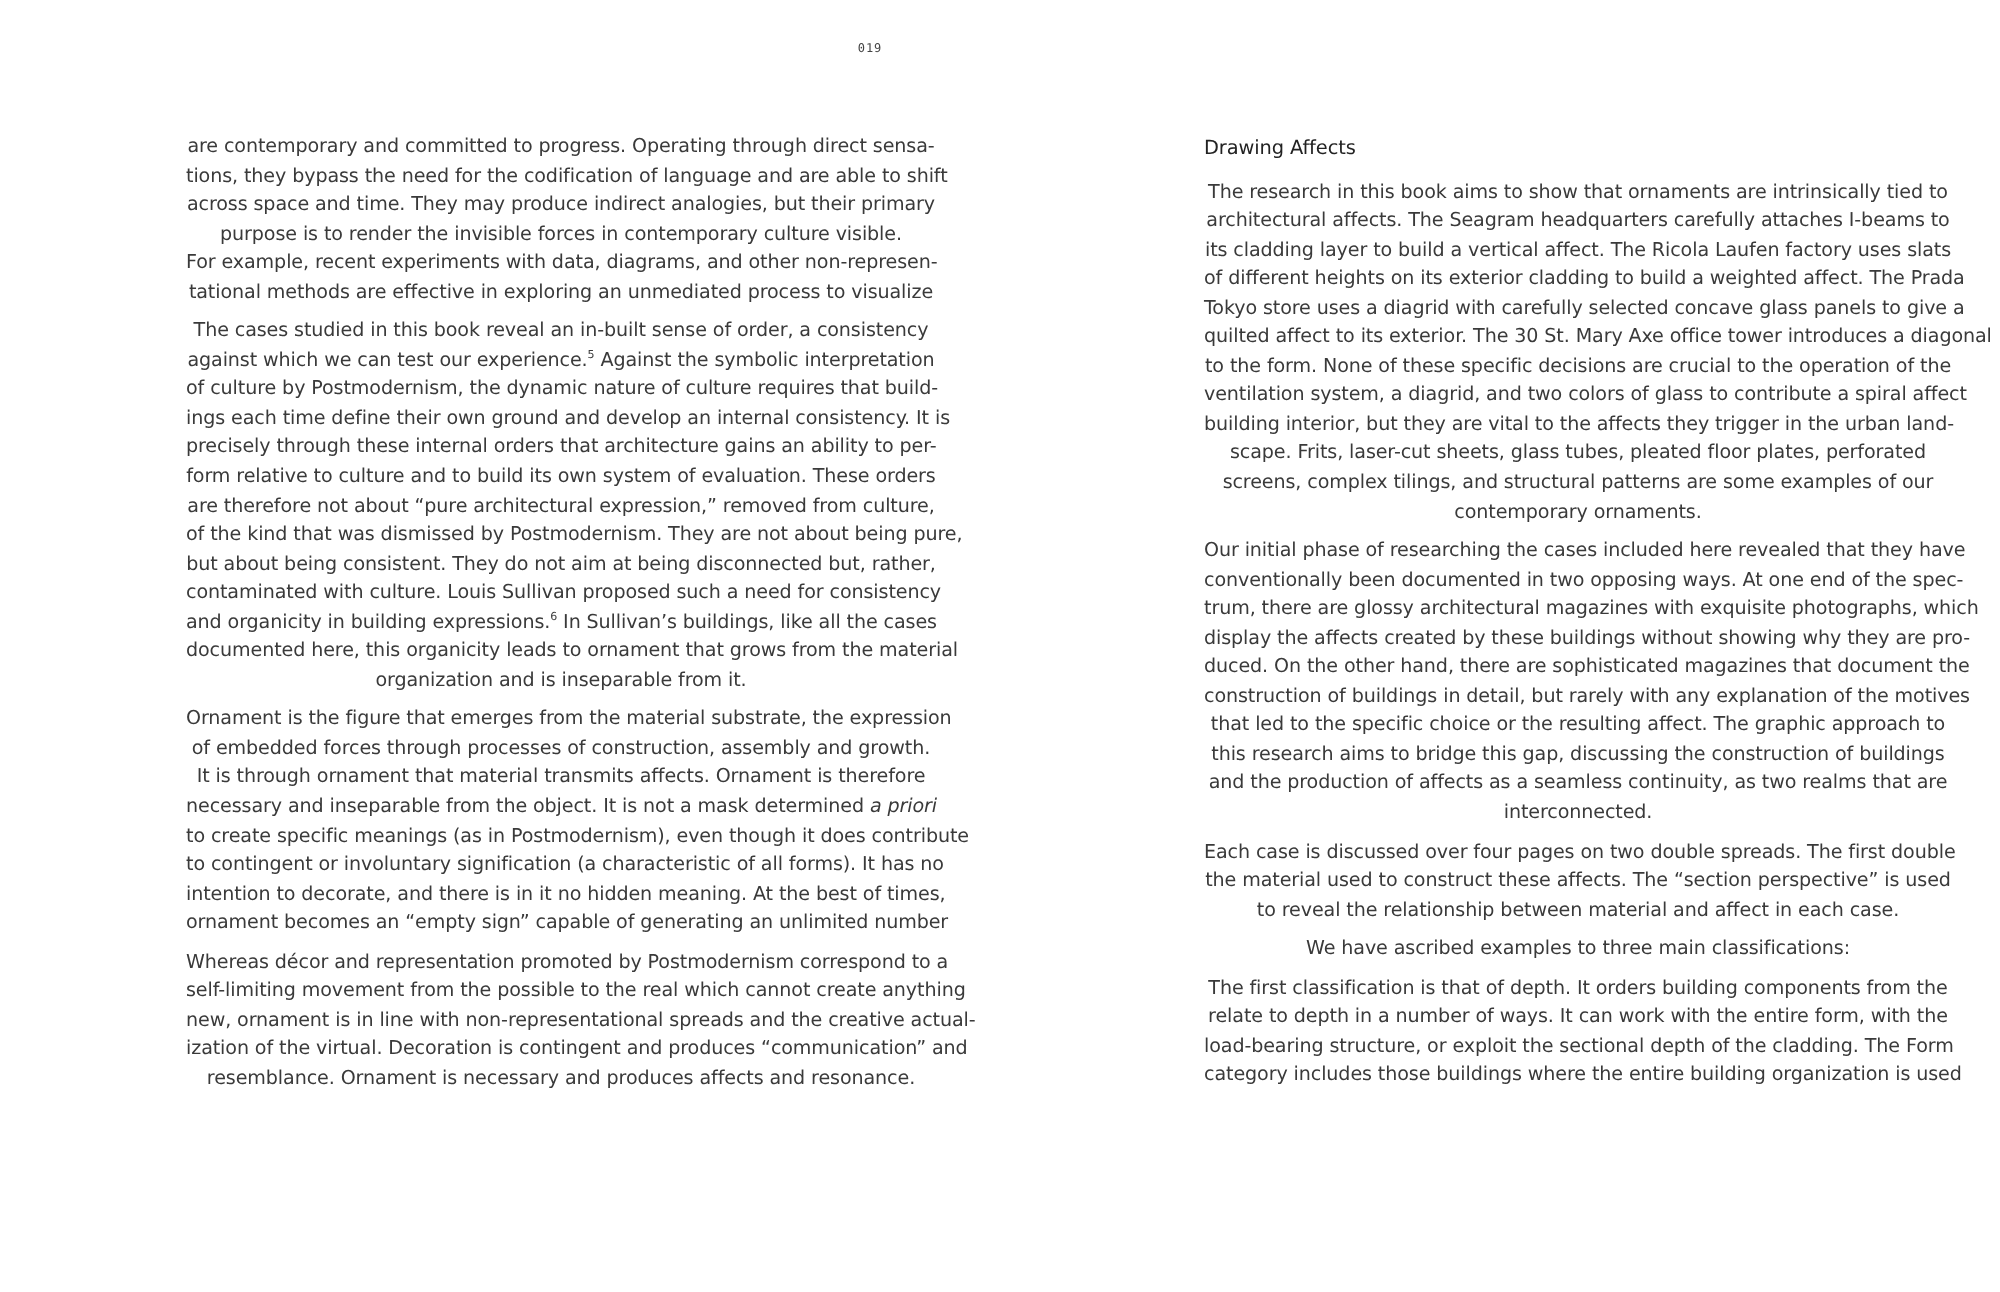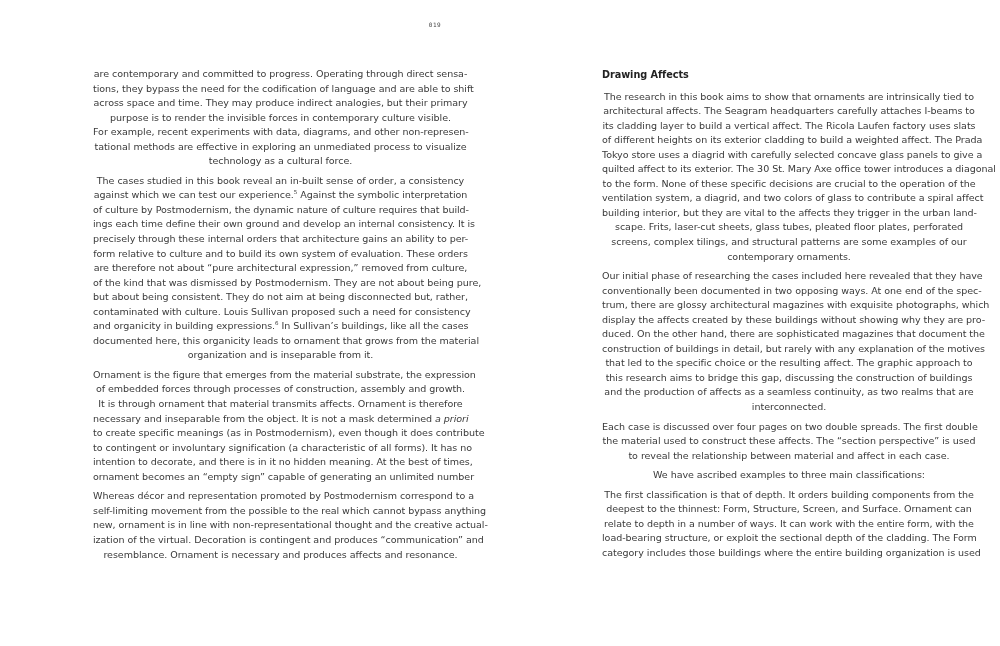--- a/index.html
+++ b/index.html
@@ -45,21 +45,21 @@
   .column p {
     margin: 0 0 5px 0;
     text-align: center;
     white-space: normal;
   }
   .line {
     display: block;
     white-space: nowrap;
   }
   .heading {
-    font-weight: bold;
+    font-weight: normal;
     color: #222;
     font-size: 9.7px;
     line-height: 14.5px;
     margin: 0 0 7px 0;
   }
   sup {
     font-size: 5.5px;
     line-height: 0;
     vertical-align: 4px;
   }
@@ -74,21 +74,20 @@
 
 <div class="column col-left">
 
   <p>
     <span class="line">are contemporary and committed to progress. Operating through direct sensa-</span>
     <span class="line">tions, they bypass the need for the codification of language and are able to shift</span>
     <span class="line">across space and time. They may produce indirect analogies, but their primary</span>
     <span class="line">purpose is to render the invisible forces in contemporary culture visible.</span>
     <span class="line">For example, recent experiments with data, diagrams, and other non-represen-</span>
     <span class="line">tational methods are effective in exploring an unmediated process to visualize</span>
-    <span class="line">technology as a cultural force.</span>
   </p>
 
   <p>
     <span class="line">The cases studied in this book reveal an in-built sense of order, a consistency</span>
     <span class="line"><span>against which we can test our experience.</span><sup>5</sup><span> Against the symbolic interpretation</span></span>
     <span class="line">of culture by Postmodernism, the dynamic nature of culture requires that build-</span>
     <span class="line">ings each time define their own ground and develop an internal consistency. It is</span>
     <span class="line">precisely through these internal orders that architecture gains an ability to per-</span>
     <span class="line">form relative to culture and to build its own system of evaluation. These orders</span>
     <span class="line">are therefore not about “pure architectural expression,” removed from culture,</span>
@@ -106,22 +105,22 @@
     <span class="line">It is through ornament that material transmits affects. Ornament is therefore</span>
     <span class="line"><span>necessary and inseparable from the object. It is not a mask determined </span><em>a priori</em></span>
     <span class="line">to create specific meanings (as in Postmodernism), even though it does contribute</span>
     <span class="line">to contingent or involuntary signification (a characteristic of all forms). It has no</span>
     <span class="line">intention to decorate, and there is in it no hidden meaning. At the best of times,</span>
     <span class="line">ornament becomes an “empty sign” capable of generating an unlimited number</span>
   </p>
 
   <p>
     <span class="line">Whereas décor and representation promoted by Postmodernism correspond to a</span>
-    <span class="line">self-limiting movement from the possible to the real which cannot bypass anything</span>
-    <span class="line">new, ornament is in line with non-representational thought and the creative actual-</span>
+    <span class="line">self-limiting movement from the possible to the real which cannot create anything</span>
+    <span class="line">new, ornament is in line with non-representational spreads and the creative actual-</span>
     <span class="line">ization of the virtual. Decoration is contingent and produces “communication” and</span>
     <span class="line">resemblance. Ornament is necessary and produces affects and resonance.</span>
   </p>
 
 </div>
 
 <div class="column col-right">
 
   <div class="heading">Drawing Affects</div>
 
@@ -158,19 +157,18 @@
     <span class="line">the material used to construct these affects. The “section perspective” is used</span>
     <span class="line">to reveal the relationship between material and affect in each case.</span>
   </p>
 
   <p>
     <span class="line">We have ascribed examples to three main classifications:</span>
   </p>
 
   <p>
     <span class="line">The first classification is that of depth. It orders building components from the</span>
-    <span class="line">deepest to the thinnest: Form, Structure, Screen, and Surface. Ornament can</span>
     <span class="line">relate to depth in a number of ways. It can work with the entire form, with the</span>
     <span class="line">load-bearing structure, or exploit the sectional depth of the cladding. The Form</span>
     <span class="line">category includes those buildings where the entire building organization is used</span>
   </p>
 
 </div>
 
 </body></html>

